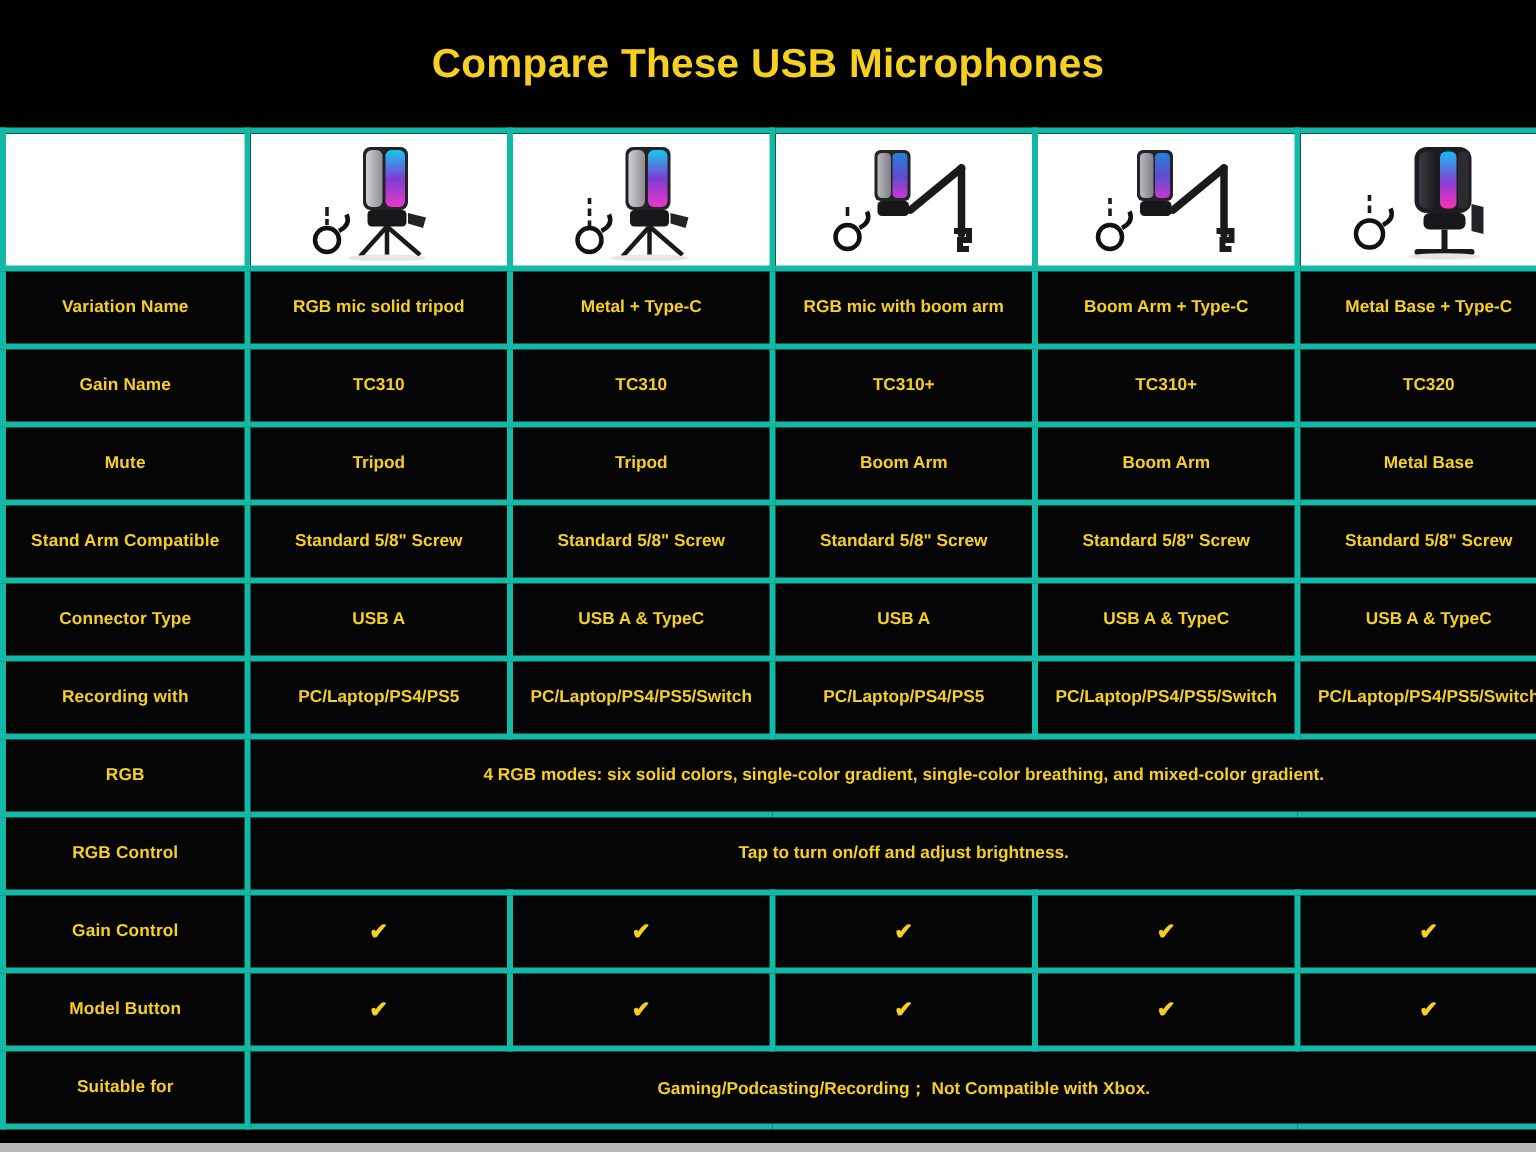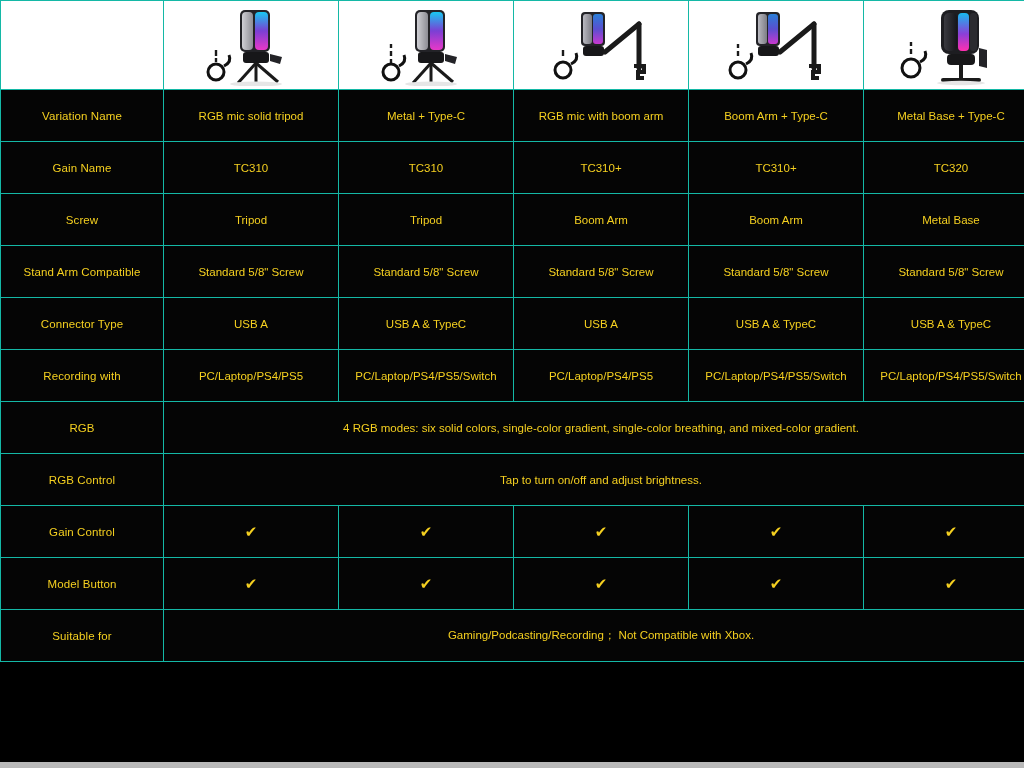--- a/index.html
+++ b/index.html
@@ -33,24 +33,24 @@
   }
 
   
   .cmp-table {
     width: 1024px;
     border-collapse: collapse;
     table-layout: fixed;
     background: #000000;
   }
   .cmp-table td {
-    border: 1px solid #14b8a6;
+    border: 4px solid #14b8a6;
     color: #f5d020;
     font-size: 11.5px;
-    font-weight: normal;
+    font-weight: bold;
     text-align: center;
     vertical-align: middle;
     white-space: nowrap;
     overflow: hidden;
     padding: 0 2px;
     background: #050505;
   }
   .col-label { width: 163px; }
   .col-var   { width: 175px; }
 
@@ -85,20 +85,23 @@
     left: 0; bottom: 0;
     width: 1024px; height: 6px;
     background: #b9b9b9;
   }
 </style>
 </head>
 <body>
 
 <div id="page">
 
+  <div class="title-bar">
+    <div class="title-text">Compare These USB Microphones</div>
+  </div>
 
   <table class="cmp-table">
     <colgroup>
       <col class="col-label">
         <col class="col-var">
         <col class="col-var">
       <col class="col-var">
         <col class="col-var">
         <col class="col-var">
     </colgroup>
@@ -283,21 +286,21 @@
       <tr class="data-row">
         <td class="rowlabel">Gain Name</td>
         <td>TC310</td>
         <td>TC310</td>
         <td>TC310+</td>
         <td>TC310+</td>
         <td>TC320</td>
       </tr>
 
       <tr class="data-row">
-        <td class="rowlabel">Screw</td>
+        <td class="rowlabel">Mute</td>
         <td>Tripod</td>
         <td>Tripod</td>
         <td>Boom Arm</td>
         <td>Boom Arm</td>
         <td>Metal Base</td>
       </tr>
 
       <tr class="data-row">
         <td class="rowlabel">Stand Arm Compatible</td>
         <td>Standard 5/8" Screw</td>

